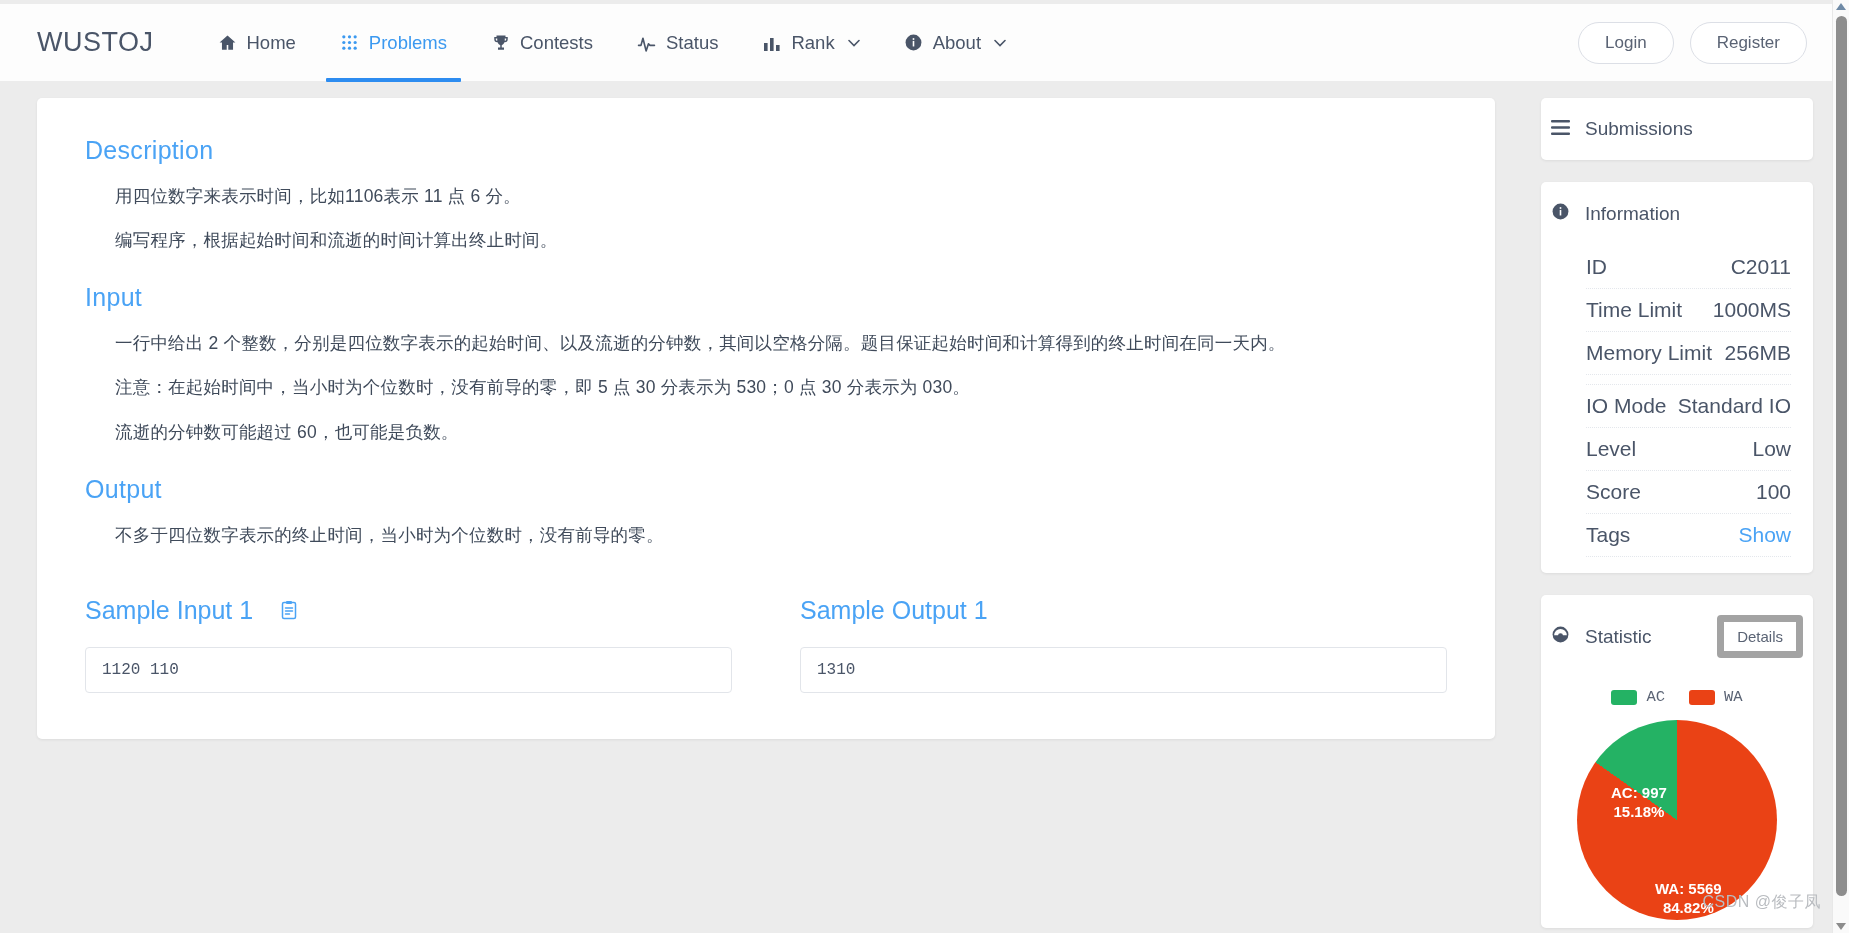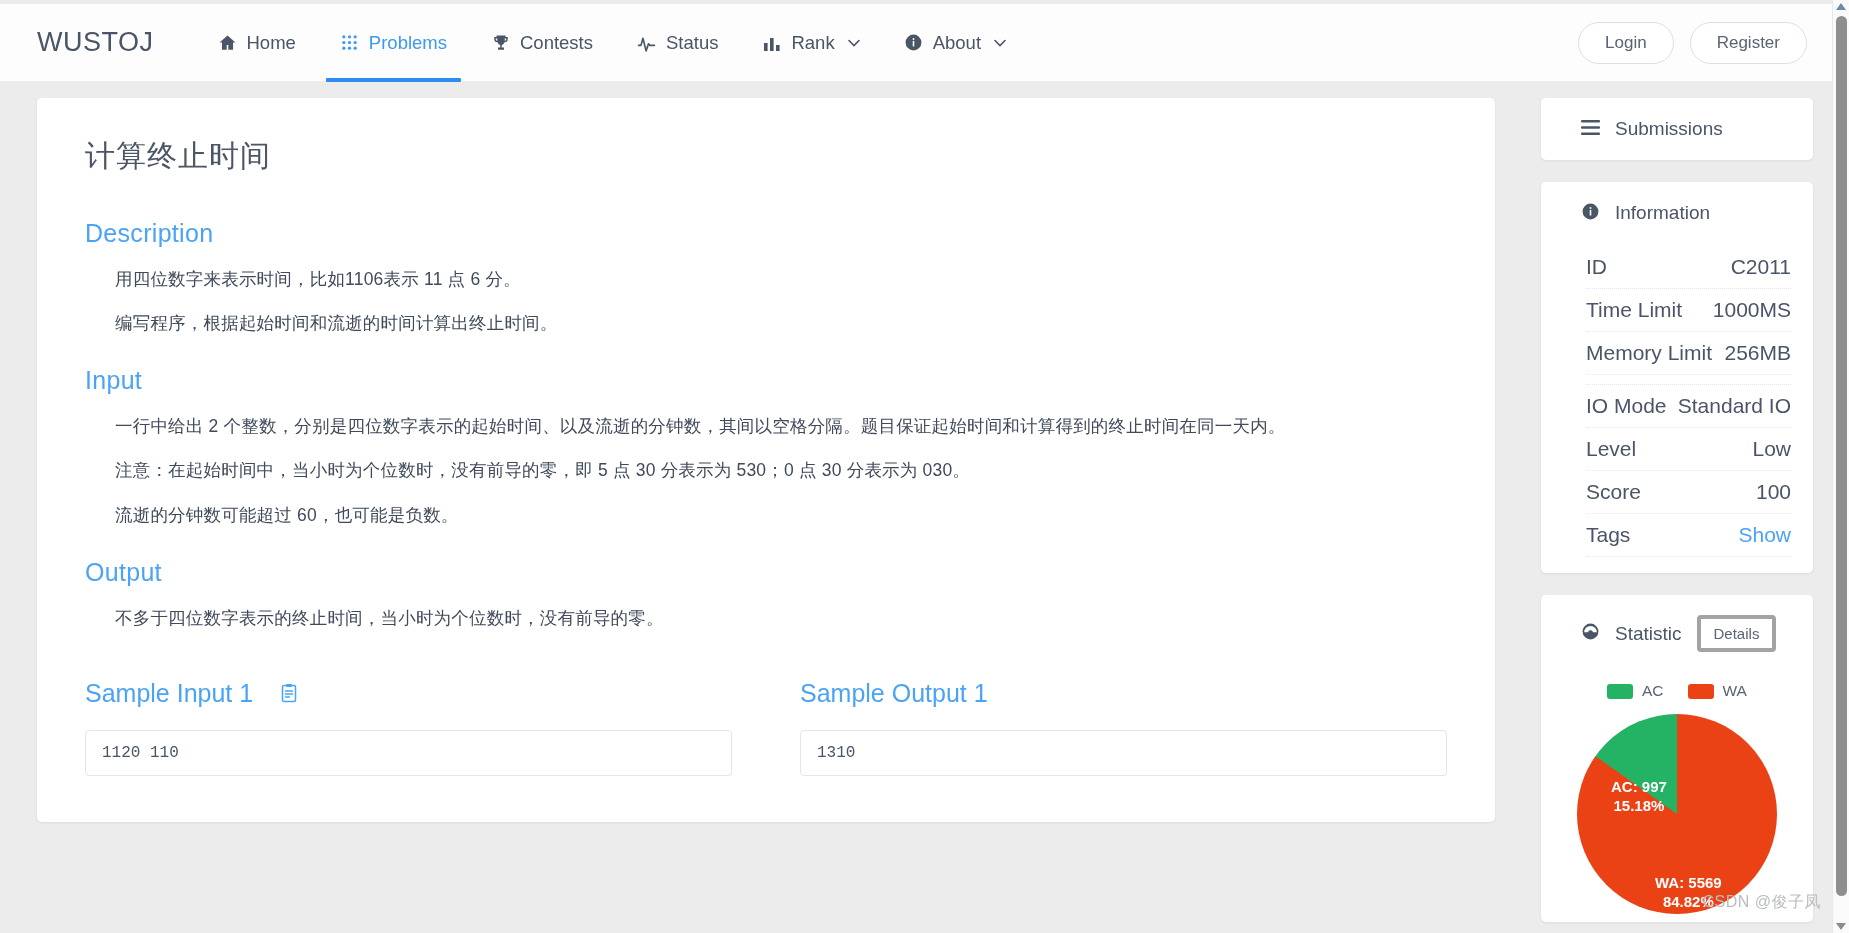--- a/index.html
+++ b/index.html
@@ -88,46 +88,46 @@
   }
 
   
   .sidebar { position: absolute; right: 36px; top: 20px; width: 272px; }
   .panel {
     background: #fff; border-radius: 5px;
     box-shadow: 0 1px 3px rgba(0,0,0,0.07);
     margin-bottom: 22px;
   }
   .panel-head {
-    display: flex; gap: 15px;
-    padding: 20px 40px; font-size: 19px; color: #4a5568;
+    display: flex; align-items: center; gap: 15px;
+    padding: 20px 10px; font-size: 19px; color: #4a5568;
   }
   .panel-head.with-btn { justify-content: space-between; }
   .ph-left { display: flex; align-items: center; gap: 15px; }
   .sub-panel { cursor: pointer; }
   .details-btn {
-    border: 4px solid #a3a3a3; background: #fff;
+    border: 7px solid #a3a3a3; background: #fff;
     border-radius: 4px; padding: 6px 13px;
     font-size: 15px; color: #5a6374; cursor: pointer;
     font-family: inherit;
   }
   .info-list { padding: 0 22px 16px 22px; }
   .info-row {
     display: flex; justify-content: space-between; align-items: center;
     font-size: 21px; color: #4a5568;
     padding: 9px 0;
     border-bottom: 1px dotted #e4e7ec;
     margin-left: 23px;
   }
   .info-row:last-child { border-bottom: 1px dotted #e4e7ec; }
   .info-row.spacer { height: 10px; padding: 0; }
   .info-val { color: #4a5568; }
   .info-val.link { color: #4aa3f5; cursor: pointer; }
 
-  .legend { display: flex; justify-content: center; gap: 24px; margin: 10px 0 14px 0; }
+  .legend { display: flex; justify-content: center; gap: 24px; margin: 10px 0 14px 0; font-family: Liberation Mono, monospace; }
   .legend-item { display: flex; align-items: center; gap: 9px; font-size: 15.5px; color: #5a6374; }
   .swatch { width: 26px; height: 15px; border-radius: 3px; display: inline-block; }
   .pie-wrap { display: flex; justify-content: center; padding-bottom: 8px; position: relative; }
   .pie { position: relative; width: 200px; height: 200px; border-radius: 50%; }
   .pie-label {
     position: absolute; color: #fff; font-weight: bold;
     font-size: 15px; text-align: center; line-height: 1.25;
     white-space: nowrap;
   }
   .pie-label.ac { left: 34px; top: 64px; }
@@ -251,21 +251,20 @@
 
     <div class="auth">
       <button class="pillbtn">Login</button>
       <button class="pillbtn">Register</button>
     </div>
   </div>
 
   <div class="page">
 
     <div class="main-card">
-      <div class="prob-title">计算终止时间</div>
 
       <div>
         <div class="sec-head">Description</div>
         <div class="sec-body">
           <p>用四位数字来表示时间，比如1106表示 11 点 6 分。</p>
           <p>编写程序，根据起始时间和流逝的时间计算出终止时间。</p>
         </div>
       </div>
 
       <div>

